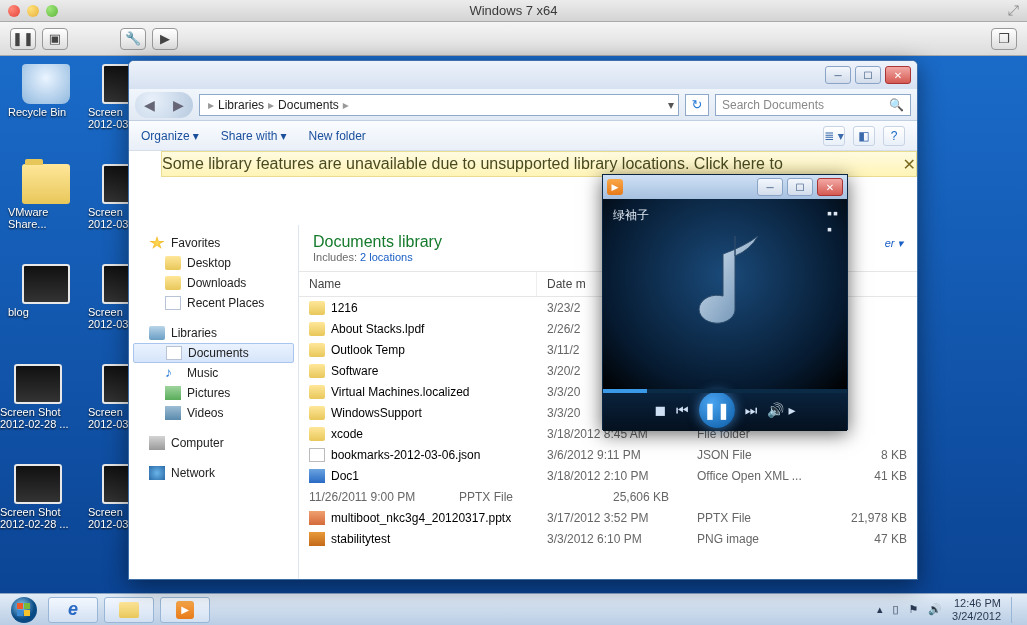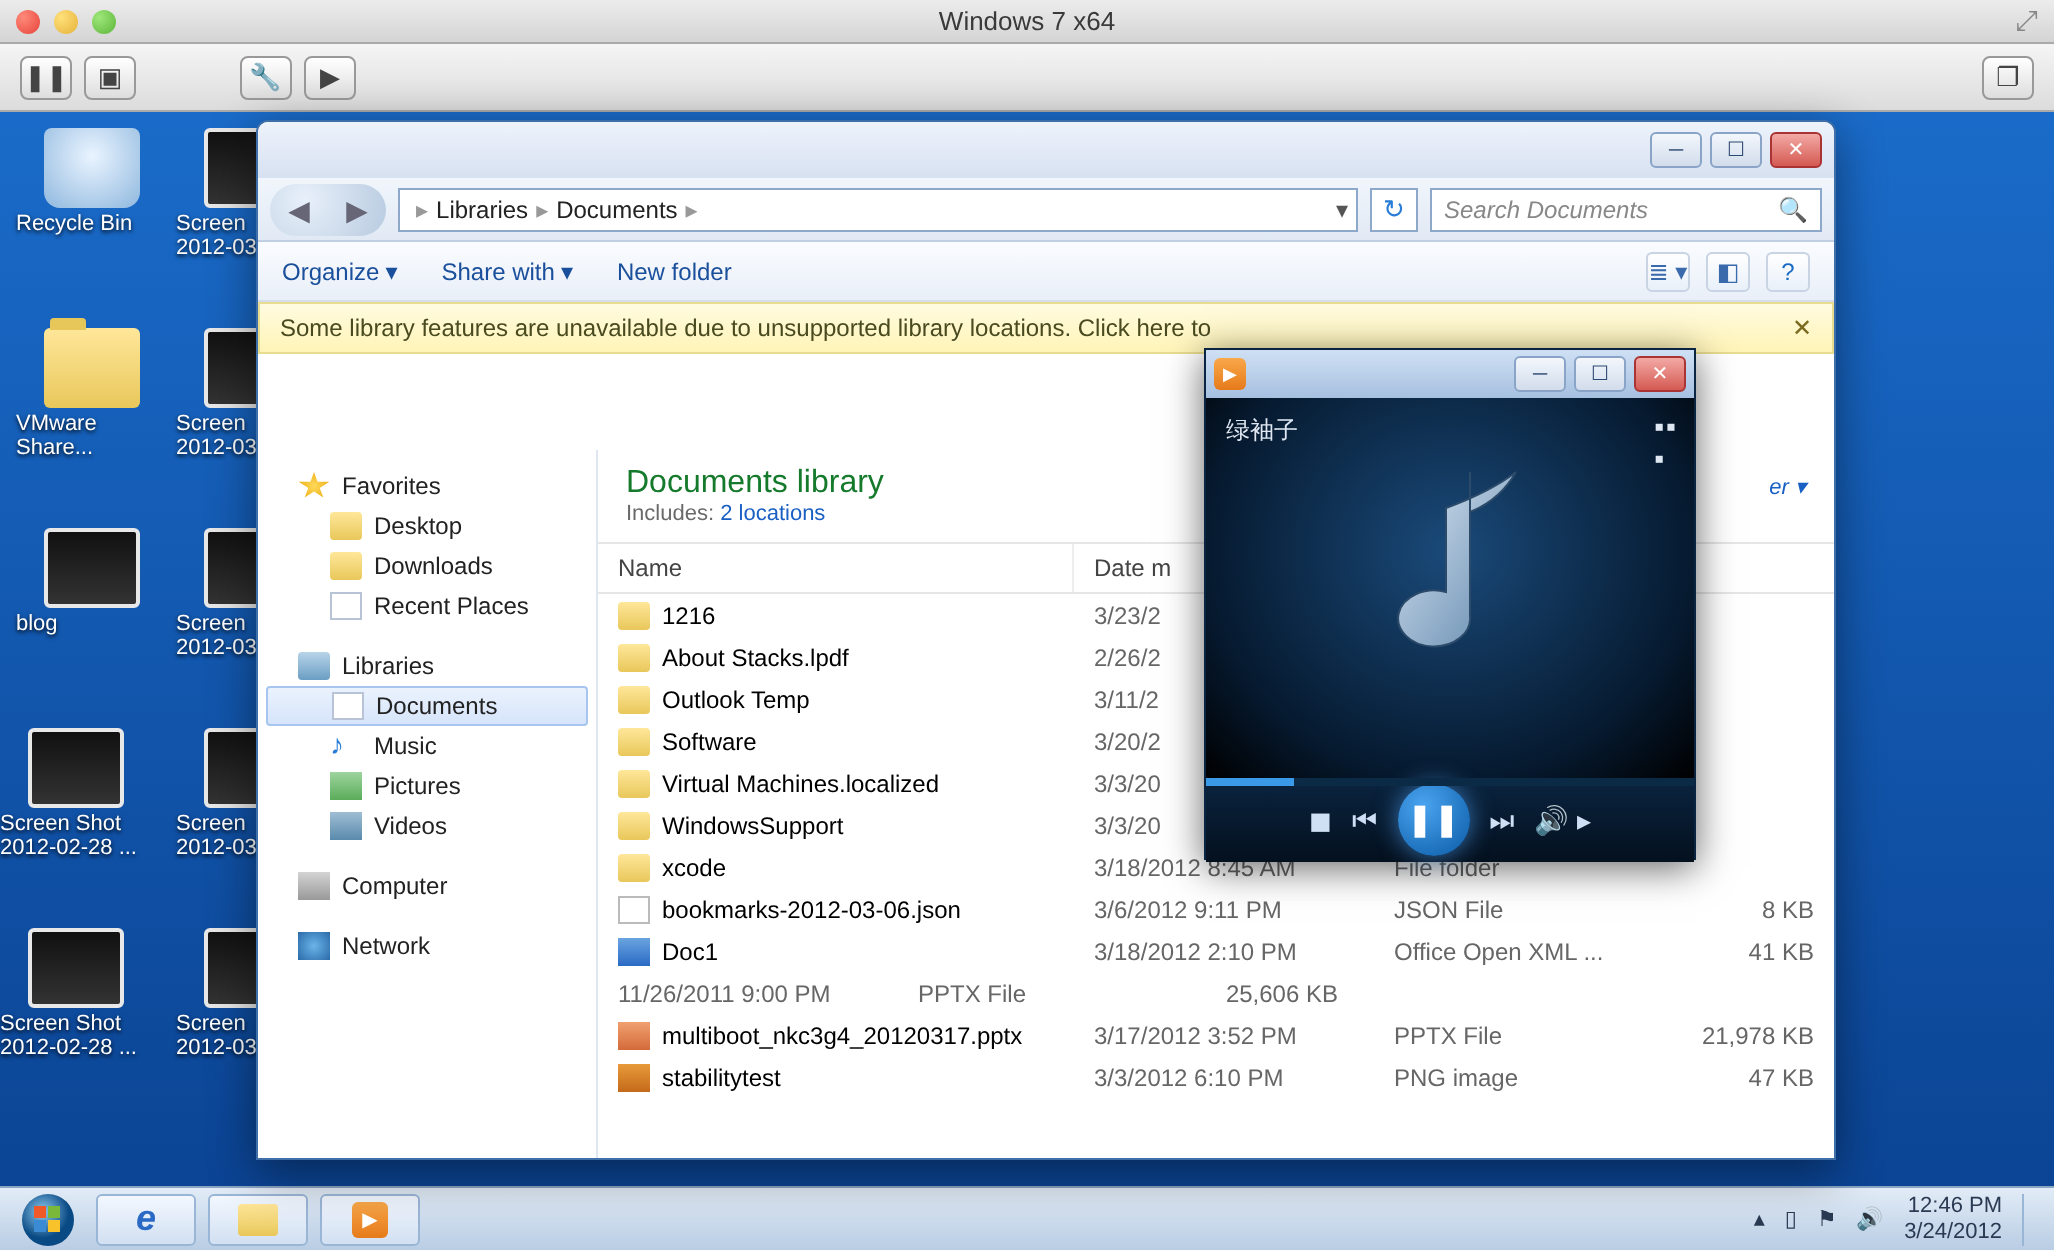--- a/index.html
+++ b/index.html
@@ -37,21 +37,21 @@
 .addrbar{flex:1;height:22px;background:#fff;border:1px solid #8da8c9;display:flex;align-items:center;font-size:12px;color:#222;padding:0 4px;gap:4px;}
 .addrbar .sep{color:#999;}
 .addrbar .dd{margin-left:auto;color:#555;}
 .refresh{width:24px;height:22px;background:#fff;border:1px solid #8da8c9;display:flex;align-items:center;justify-content:center;color:#2a7dd6;font-size:13px;}
 .searchbar{width:196px;height:22px;background:#fff;border:1px solid #8da8c9;display:flex;align-items:center;padding:0 6px;font-size:12px;color:#888;}
 .searchbar .mg{margin-left:auto;color:#4b7bc2;}
 .exp-menu{height:30px;background:linear-gradient(#fafcff,#e9eff8);display:flex;align-items:center;padding:0 12px;gap:22px;font-size:12px;color:#1a4f9c;border-bottom:1px solid #d4dde9;}
 .exp-menu .mi{display:flex;align-items:center;gap:3px;}
 .exp-menu .right{margin-left:auto;display:flex;gap:8px;align-items:center;}
 .exp-menu .iconbtn{width:22px;height:20px;border:1px solid #c8d4e4;border-radius:3px;display:flex;align-items:center;justify-content:center;font-size:12px;color:#3a6aab;background:linear-gradient(#fff,#e9f0f9);}
-.notice{background:linear-gradient(#fffbe0,#fff4b7);border:1px solid #e7dc8f;height:26px;display:flex;align-items:center;padding:0 10px;font-size:12px;color:#4a4a20;}
+.notice{background:linear-gradient(#fffbe0,#fff4b7);border:1px solid #e7dc8f;height:26px;display:flex;align-items:center;padding:0 0;font-size:16px;color:#4a4a20;margin-left:32px;}
 .notice .closex{margin-left:auto;color:#7a6a20;}
 .exp-body{display:flex;height:362px;margin-top:48px;}
 .navpane{width:170px;border-right:1px solid #e0e6ef;padding:8px 0;font-size:12px;color:#222;overflow:hidden;}
 .navgrp{padding:2px 10px 2px 20px;display:flex;align-items:center;gap:6px;height:20px;}
 .navgrp.star{color:#222;}
 .navgrp.sel{background:linear-gradient(#eaf2fd,#d6e5fb);border:1px solid #a7c5ee;border-radius:2px;margin:0 4px;padding-left:32px;}
 .navgrp.sub{padding-left:36px;}
 .navgrp .ic2{width:16px;height:14px;}
 .ic2.star{background:radial-gradient(circle,#ffd95a,#e6a100);clip-path:polygon(50% 0,61% 35%,98% 35%,68% 57%,79% 91%,50% 70%,21% 91%,32% 57%,2% 35%,39% 35%);}
 .ic2.fld{background:linear-gradient(#ffe79a,#e8c75a);border-radius:2px;}
@@ -190,21 +190,21 @@
         <span class="ic2 lib"></span>
         <span class="sep">▸</span>
         <span>Libraries</span>
         <span class="sep">▸</span>
         <span>Documents</span>
         <span class="sep">▸</span>
         <span class="dd">▾</span>
       </div>
       <div class="refresh">↻</div>
       <div class="searchbar">
-        <span style="font-style:italic">Search Documents</span>
+        <span style="">Search Documents</span>
         <span class="mg">🔍</span>
       </div>
     </div>
     <div class="exp-menu">
       <span class="mi">
           <span>Organize</span> 
           <span>▾</span>
         </span>
       <span class="mi">
           <span>Share with</span> 

